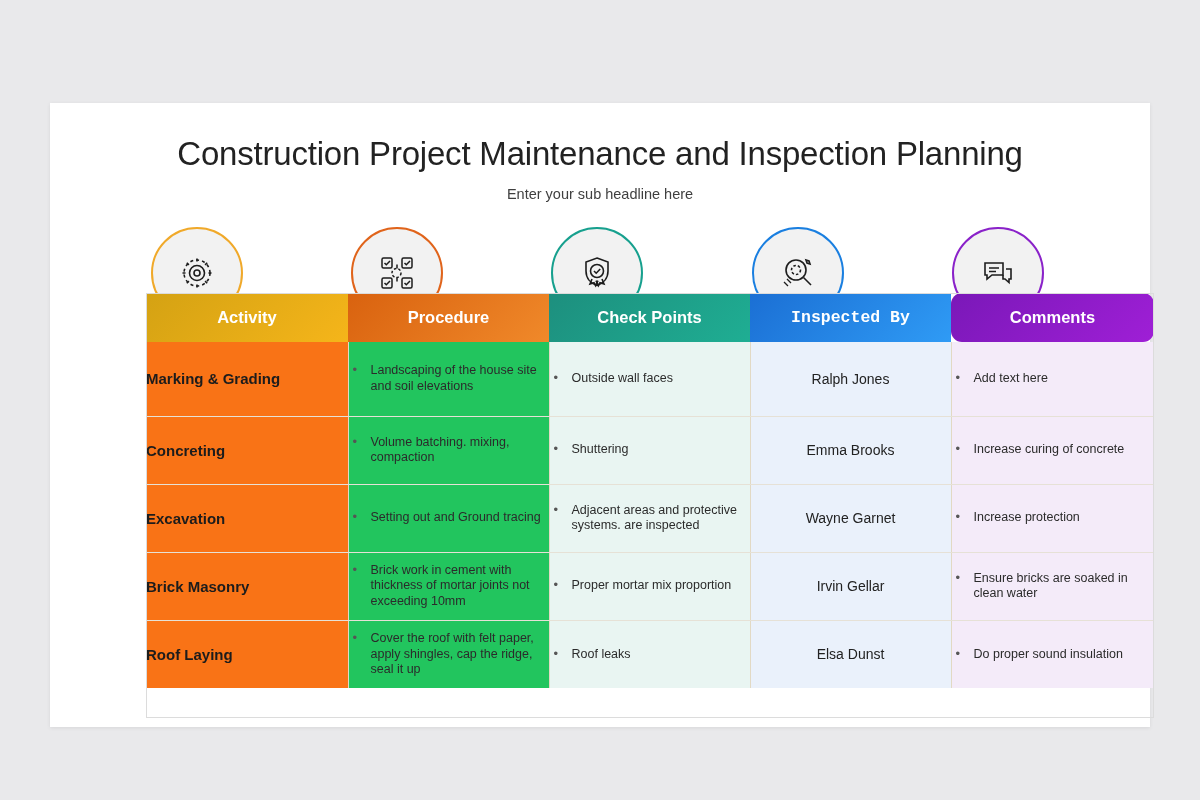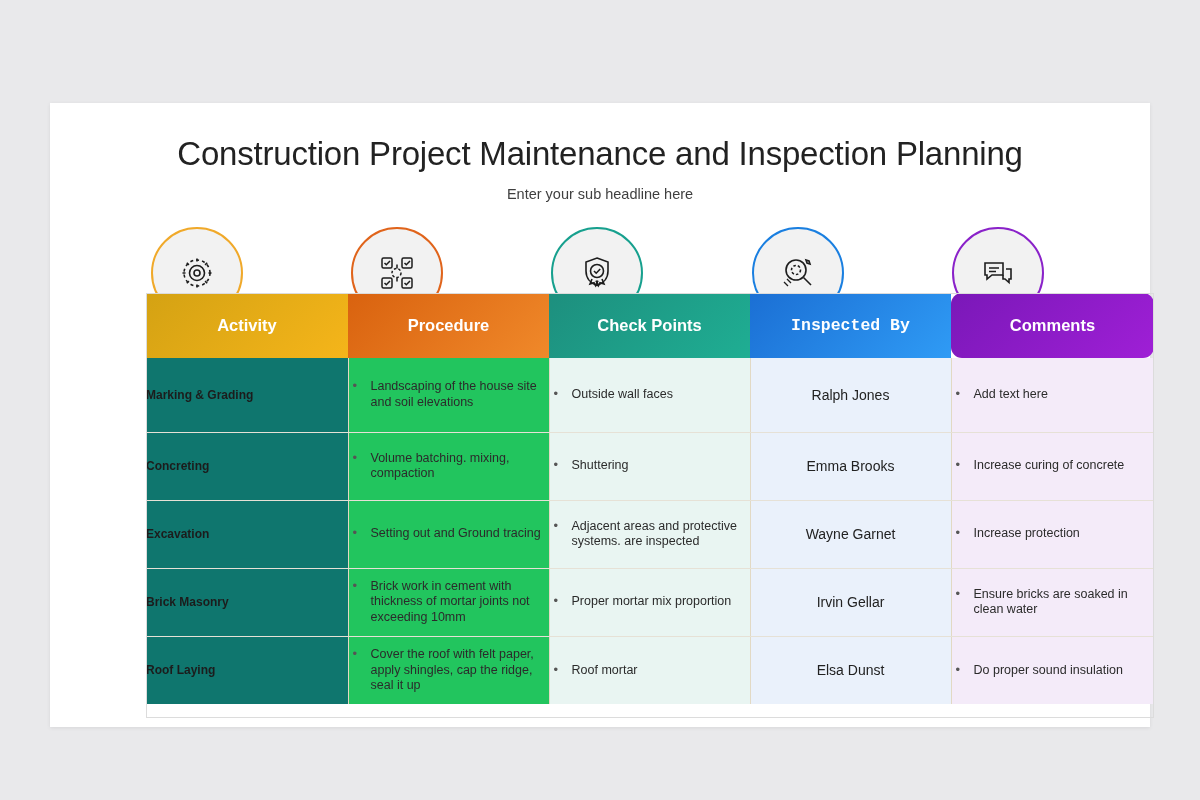--- a/index.html
+++ b/index.html
@@ -74,34 +74,34 @@
     width: 1008px;
     border-collapse: collapse;
     table-layout: fixed;
   }
   #table th {
     height: 49px;
     font-size: 16.5px;
     color: #ffffff;
     font-weight: bold;
     text-align: center;
-    padding: 8px;
+    padding: 0;
     border: 0;
   }
   #table td {
     vertical-align: middle;
     padding: 0;
     border-right: 1px solid #e2d9c4;
     border-bottom: 1px solid #e8e2d4;
   }
   #table tr td:last-child { border-right: 0; }
   #table tr:last-child td { border-bottom: 0; }
   .c-activity {
-    background: #0f766e;
-    font-size: 12px;
+    background: #f97316;
+    font-size: 15px;
     font-weight: bold;
     color: #1c1c1c;
     padding: 10px 0 10px 13px;
   }
   .c-proc {
     background: #22c55e;
   }
   .c-check {
     background: #e9f5f2;
   }
@@ -292,21 +292,21 @@
         <td class="c-comm bullet-cell">
             <div class="bullet">Ensure bricks are soaked in clean water</div>
           </td>
       </tr>
       <tr style="height:68px">
         <td class="c-activity">Roof Laying</td>
         <td class="c-proc bullet-cell">
             <div class="bullet">Cover the roof with felt paper, apply shingles, cap the ridge, seal it up</div>
           </td>
         <td class="c-check bullet-cell">
-            <div class="bullet">Roof mortar</div>
+            <div class="bullet">Roof leaks</div>
           </td>
         <td class="c-insp">Elsa Dunst</td>
         <td class="c-comm bullet-cell">
             <div class="bullet">Do proper sound insulation</div>
           </td>
       </tr>
     </tbody>
   </table>
 
   <div class="outer-border"></div>

